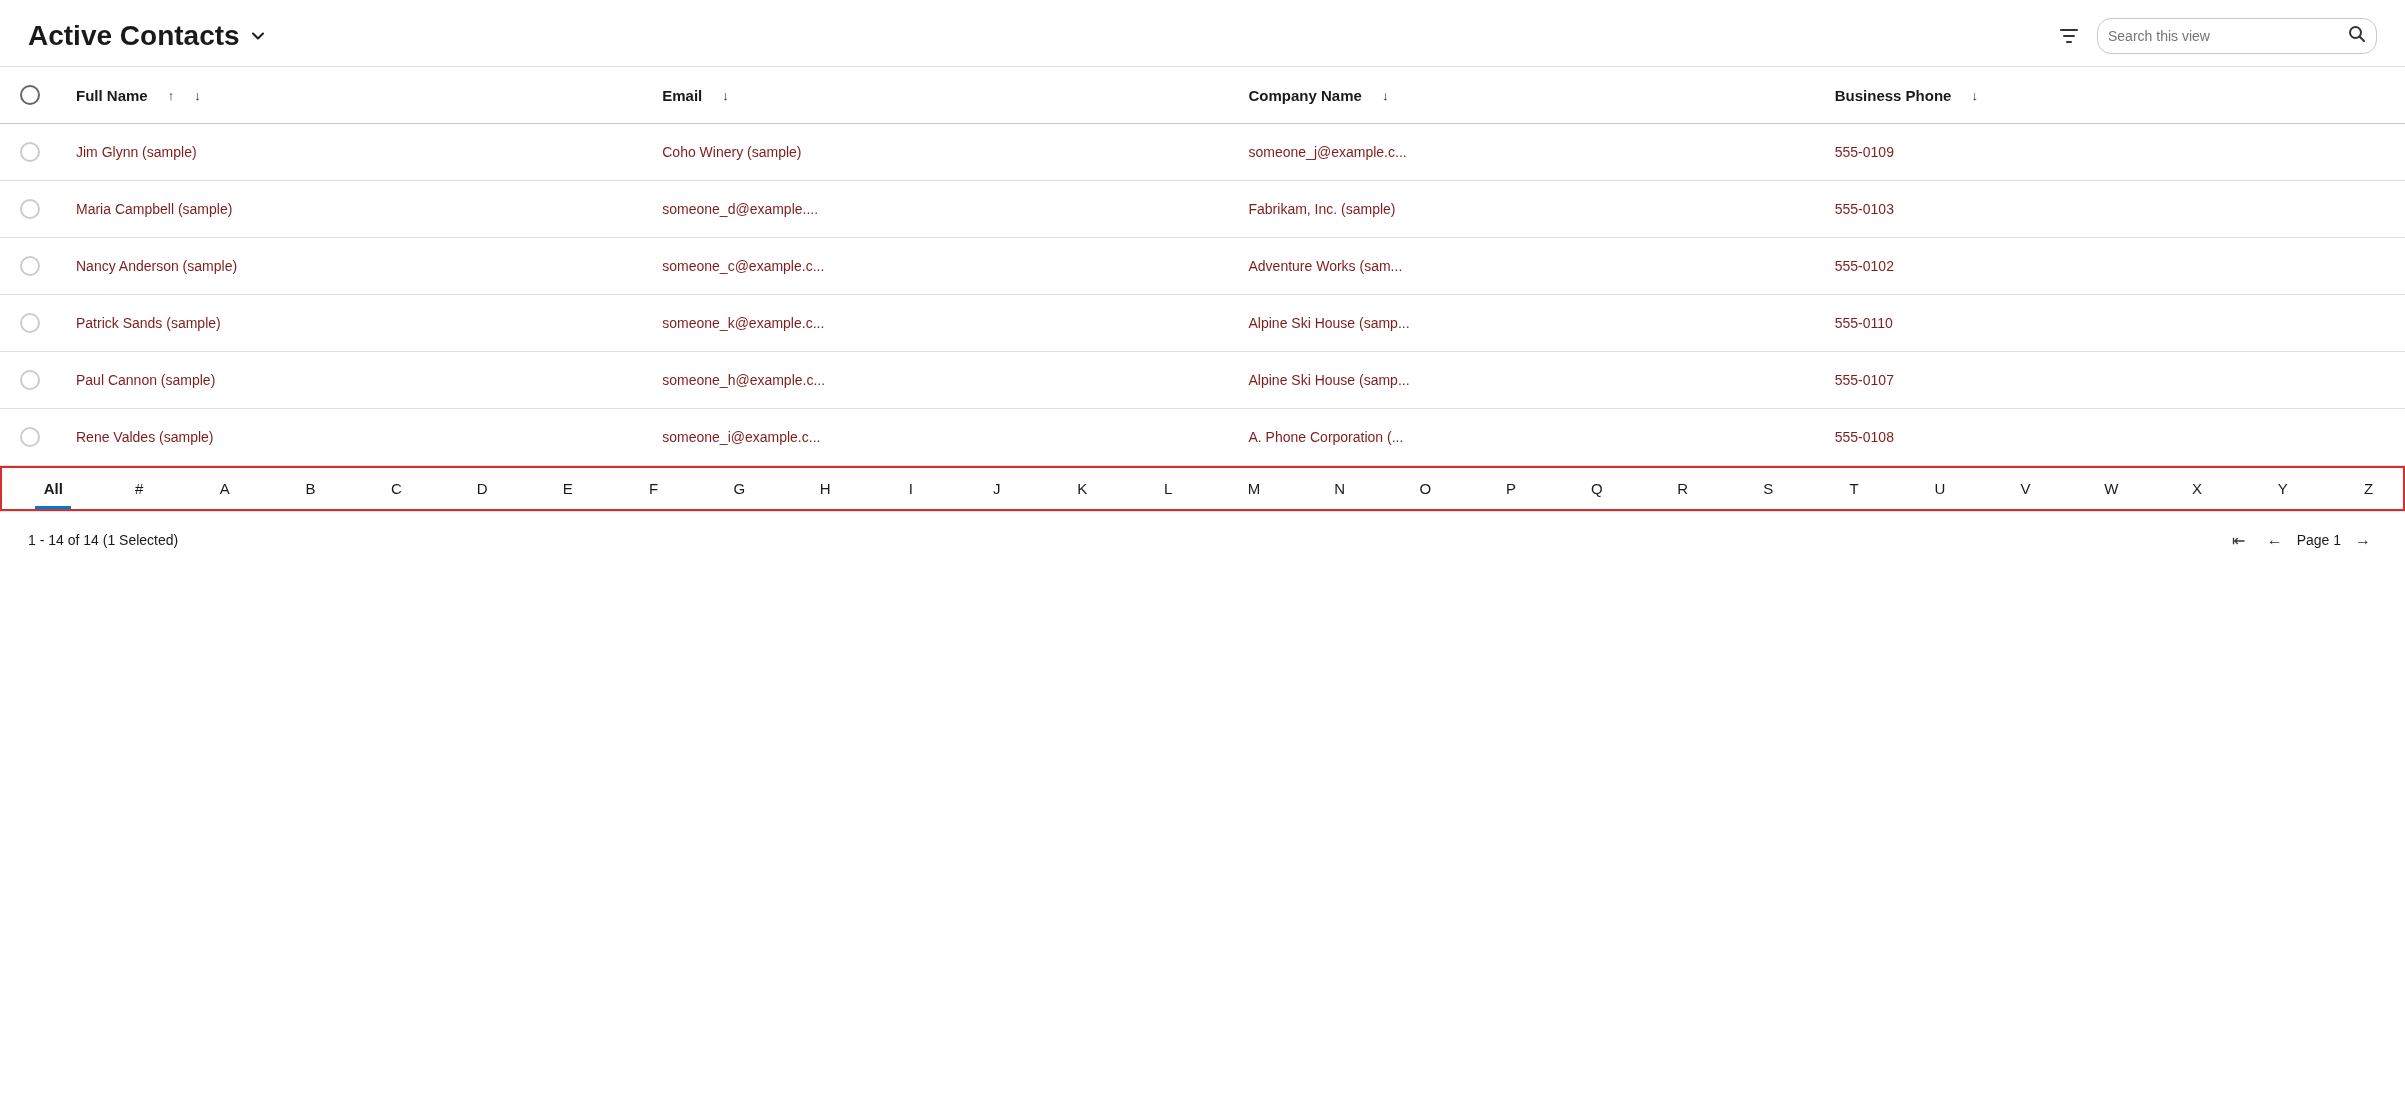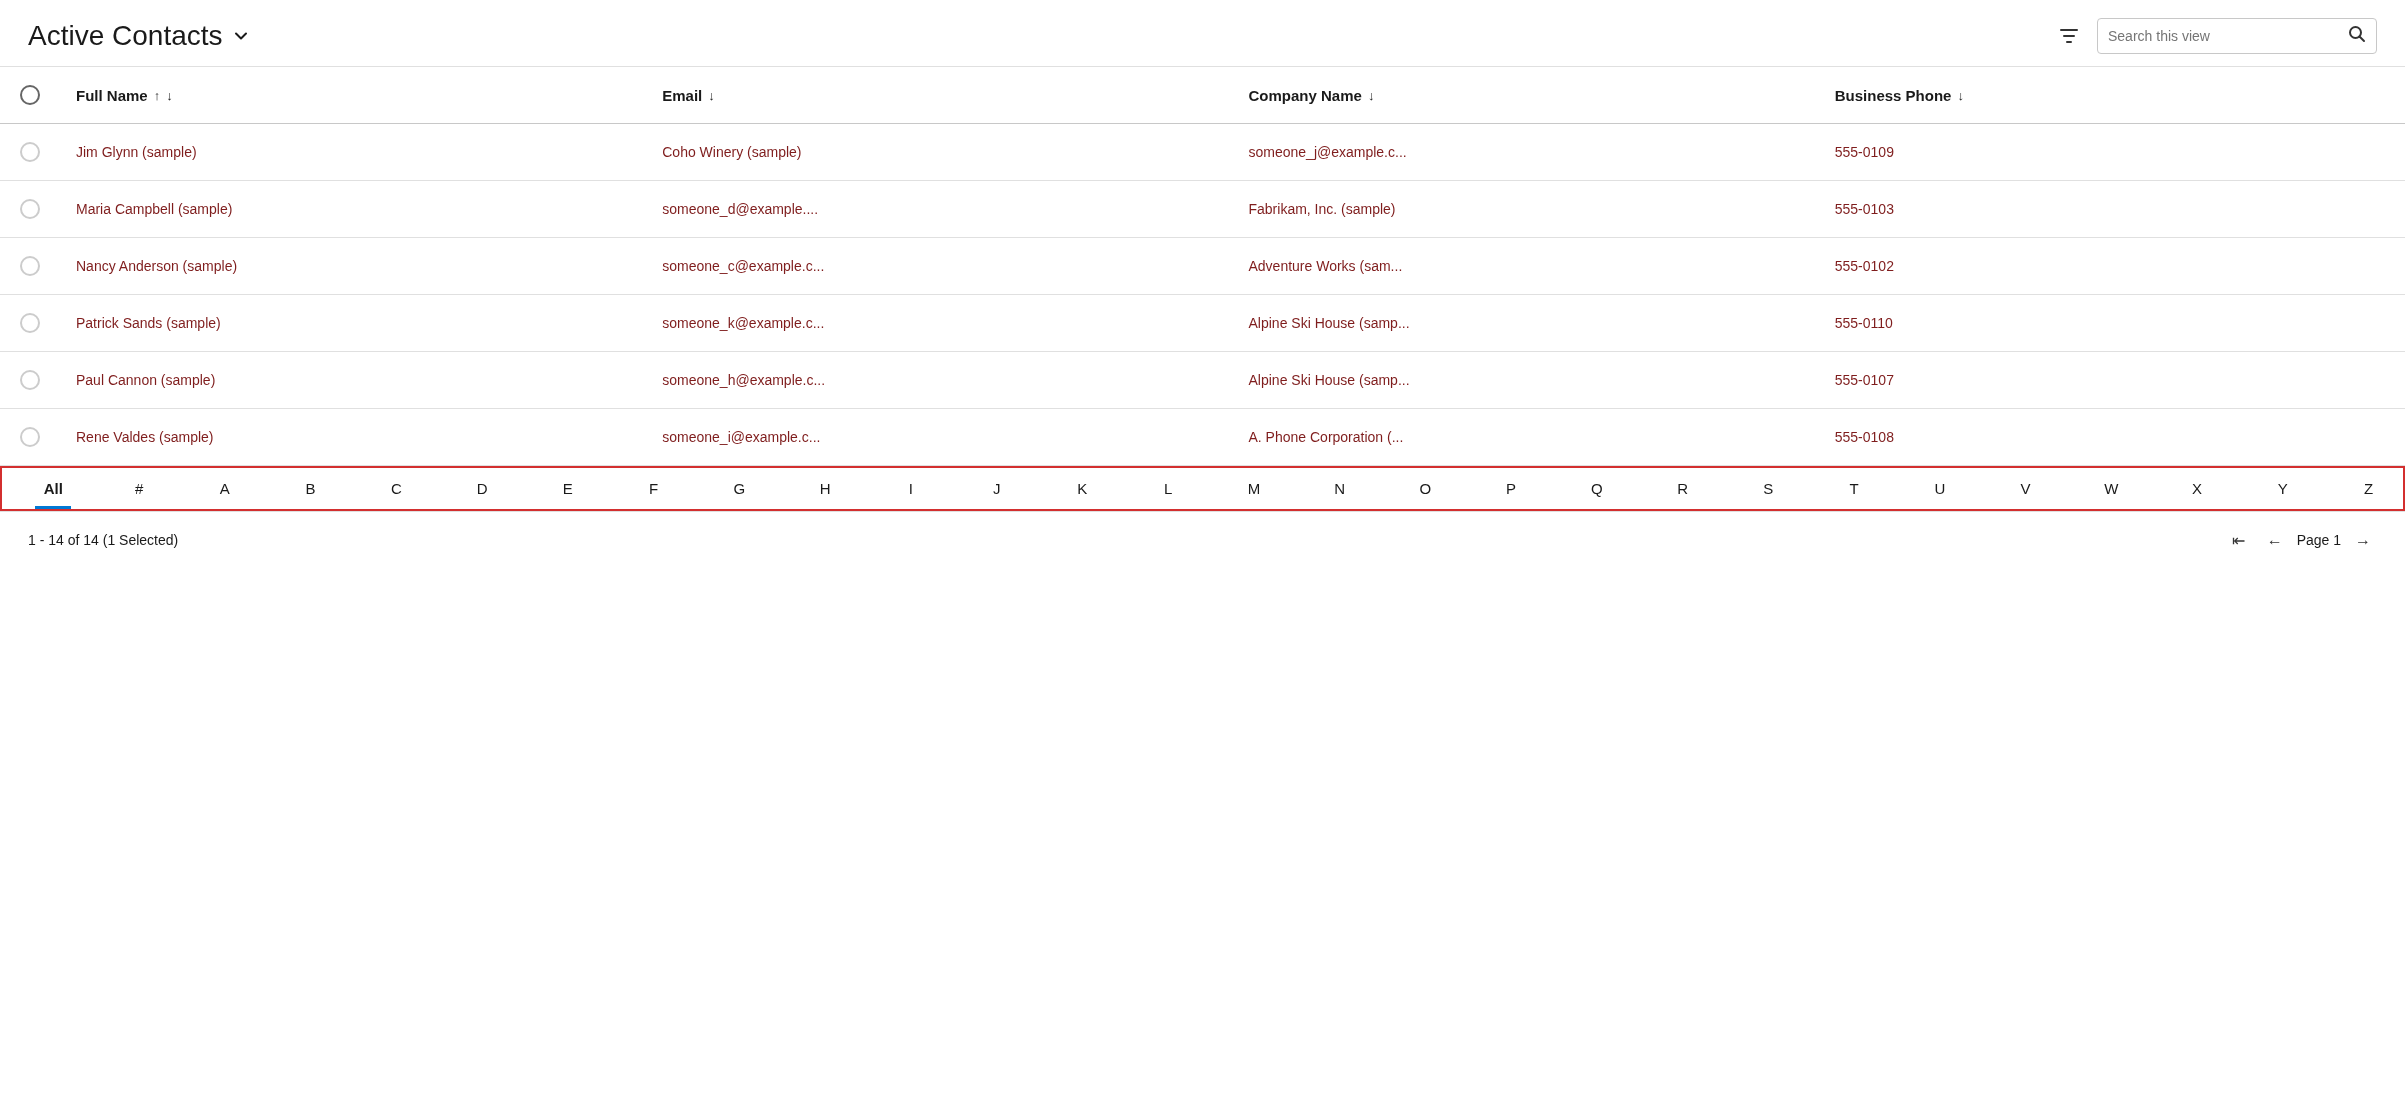--- a/index.html
+++ b/index.html
@@ -19,21 +19,21 @@
     }
 
     .header-title {
       display: flex;
       align-items: center;
       gap: 8px;
     }
 
     .header-title h1 {
       font-size: 28px;
-      font-weight: 400;
+      font-weight: 700;
       color: #1a1a1a;
     }
 
     .chevron-down {
       width: 20px;
       height: 20px;
       display: inline-flex;
       align-items: center;
       justify-content: center;
       cursor: pointer;
@@ -51,21 +51,21 @@
       display: flex;
       align-items: center;
       justify-content: center;
       cursor: pointer;
     }
 
     .search-box {
       display: flex;
       align-items: center;
       border: 1.5px solid #c8c8c8;
-      border-radius: 4px;
+      border-radius: 14px;
       padding: 6px 10px;
       gap: 6px;
       min-width: 280px;
     }
 
     .search-box input {
       border: none;
       outline: none;
       font-size: 14px;
       color: #888;
@@ -87,21 +87,21 @@
       display: grid;
       grid-template-columns: 60px 1fr 1fr 1fr 1fr;
       padding: 10px 0;
       border-bottom: 1.5px solid #c8c8c8;
       background: #fff;
     }
 
     .col-header {
       display: flex;
       align-items: center;
-      gap: 6px;
+      gap: 20px;
       padding: 8px 16px;
       font-weight: 600;
       font-size: 15px;
       color: #1a1a1a;
       cursor: pointer;
     }
 
     .checkbox-col {
       display: flex;
       align-items: center;

